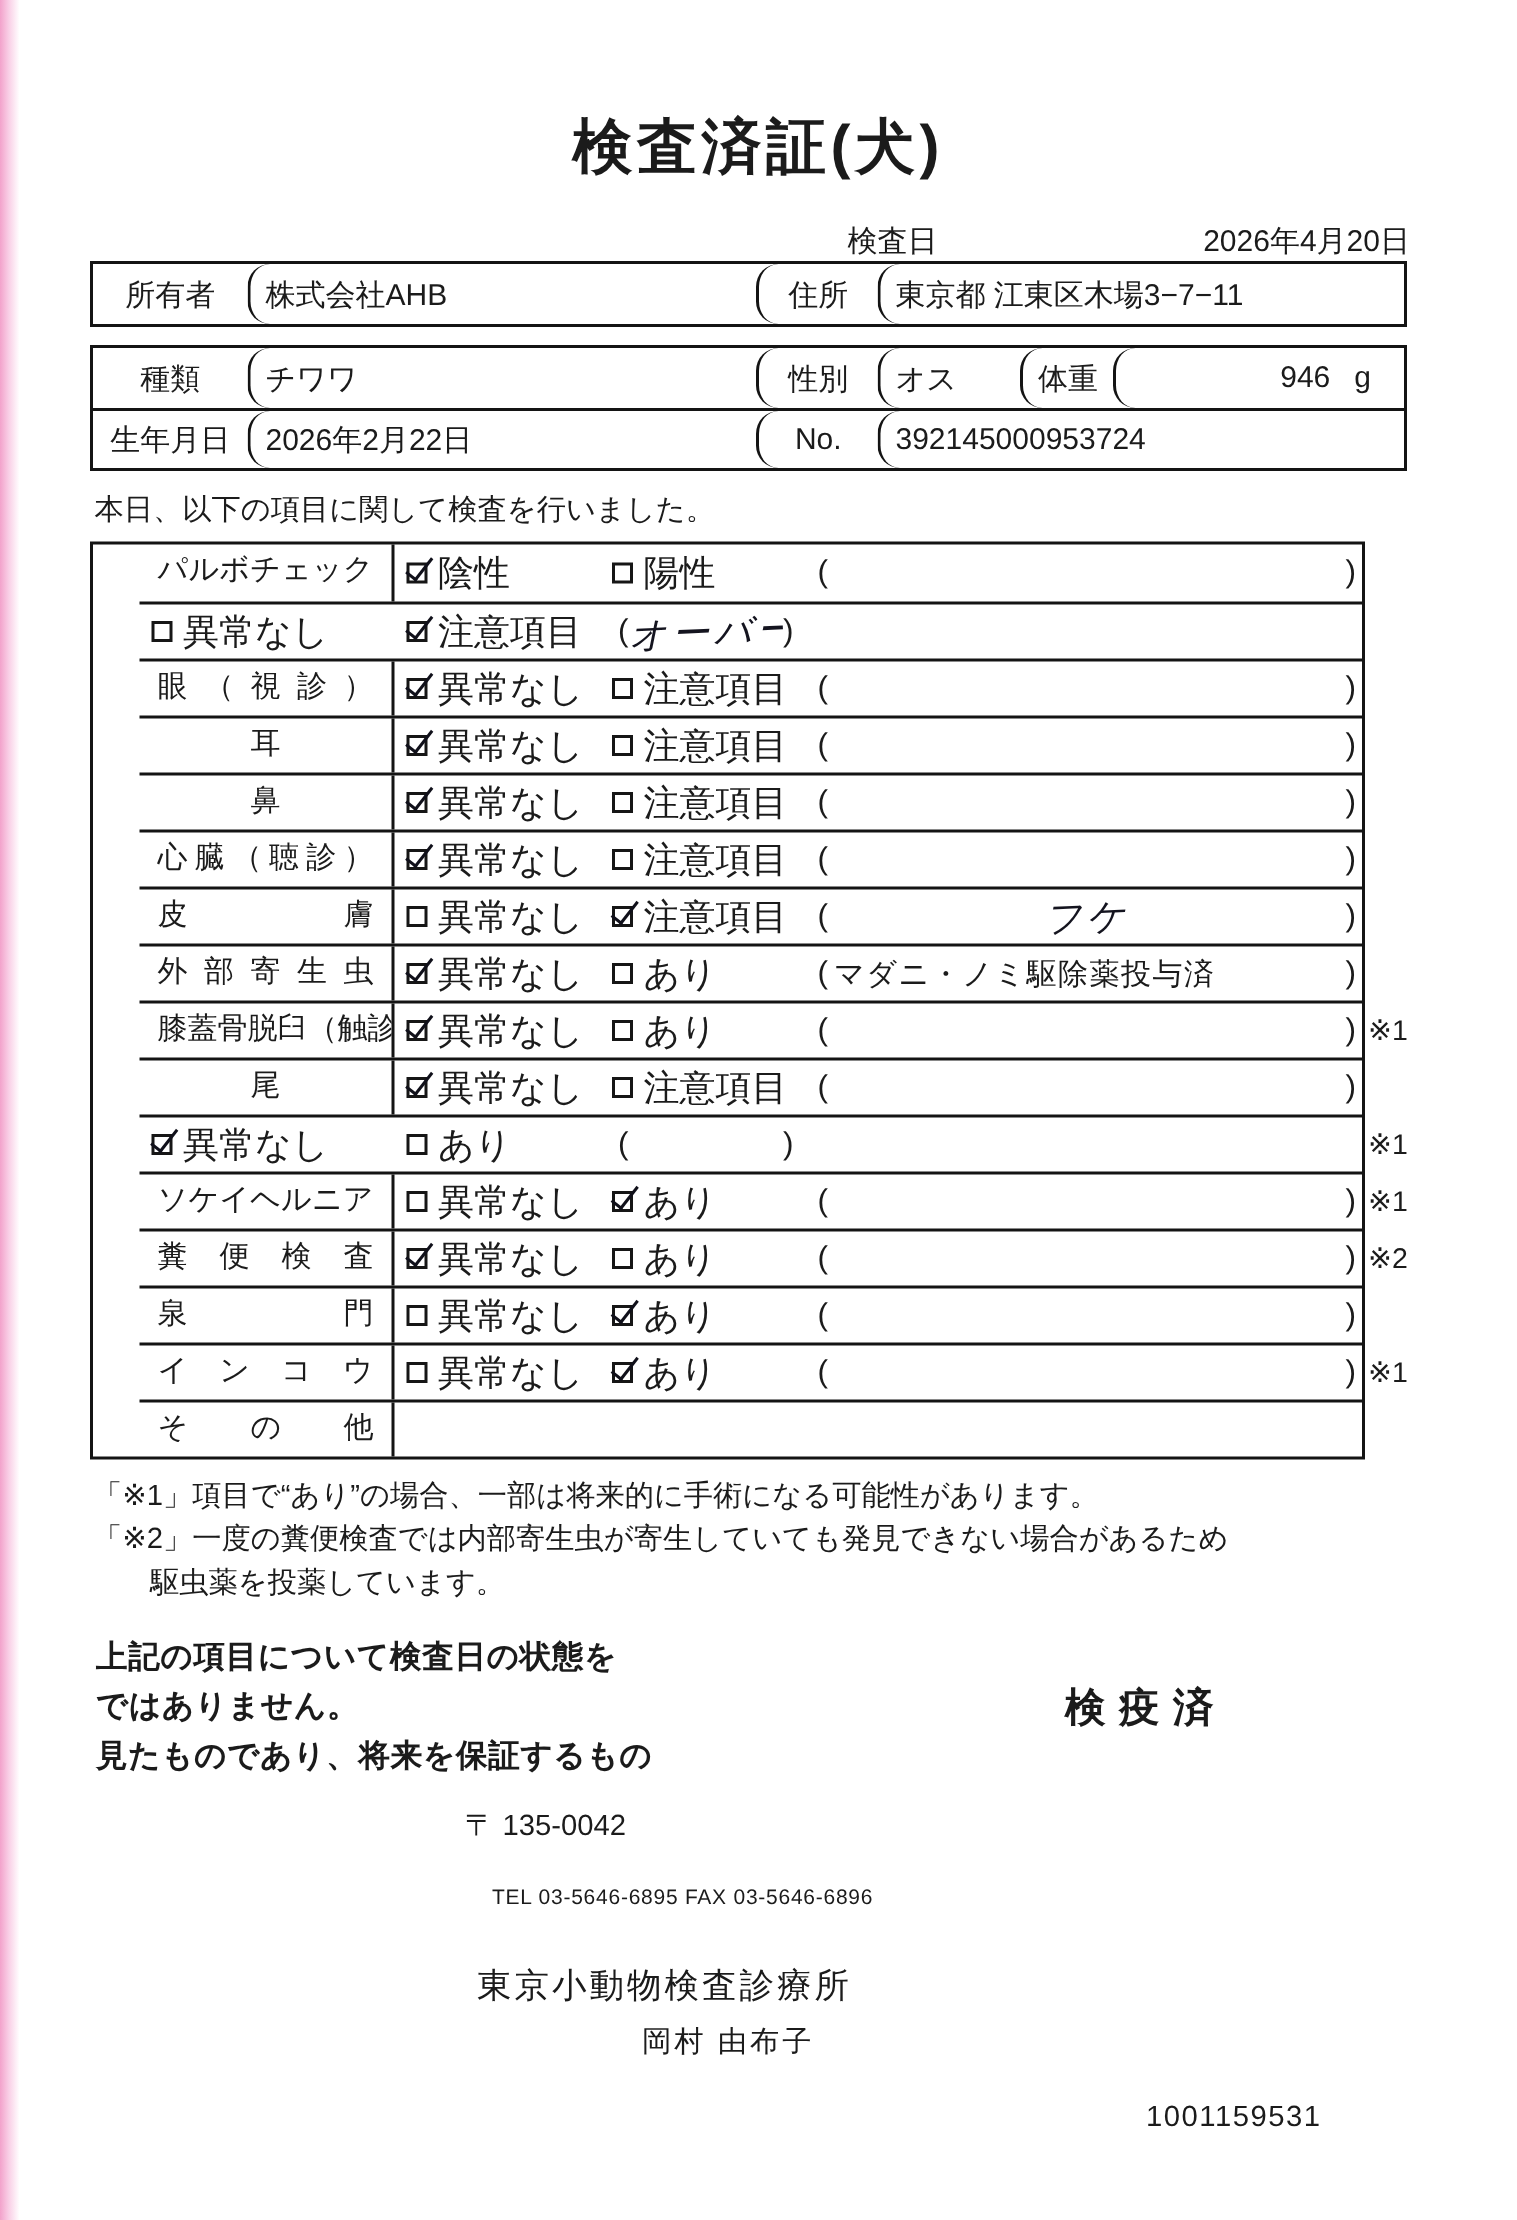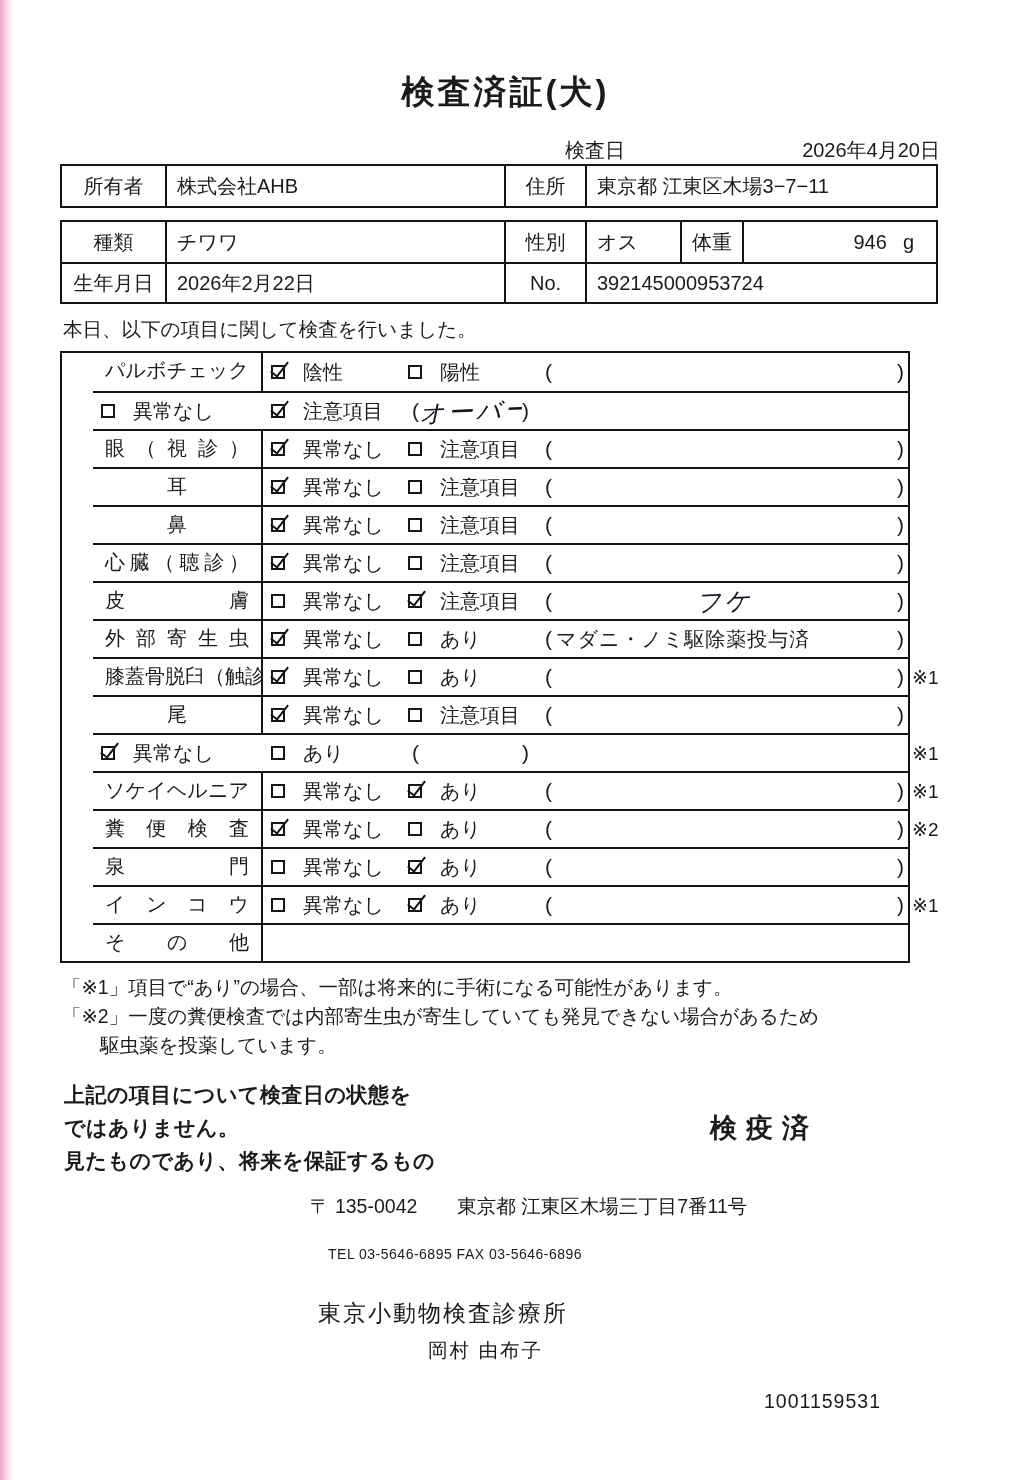--- a/index.html
+++ b/index.html
@@ -6,46 +6,46 @@
   html,body { margin:0; padding:0; }
   body {
     width:1011px; height:1480px; position:relative; overflow:hidden;
     background:#ffffff; color:#1b1b1b;
     font-family:"Liberation Sans","DejaVu Sans",sans-serif;
   }
   .scan-edge {
     position:absolute; left:0; top:0; width:13px; height:100%; z-index:5;
     background:linear-gradient(90deg,#f2a2cb 0%,#f9cfe6 45%,rgba(255,255,255,0) 100%);
   }
-  .title { text-align:center; margin:0; padding-top:70px; font-size:33px; font-weight:600; letter-spacing:3px; }
+  .title { text-align:center; margin:0; padding-top:70px; font-size:40px; font-weight:600; letter-spacing:3px; }
   .date-row { display:flex; justify-content:space-between; align-items:baseline; width:375px; margin:22px 0 0 565px; font-size:20px; }
 
   .htable { margin-left:60px; width:878px; border:2.5px solid #141414; }
   .hrow { display:grid; height:40px; }
-  .hrow > div { display:flex; align-items:center; font-size:20px; overflow:hidden; white-space:nowrap; }
+  .hrow > div { display:flex; align-items:center; font-size:20px; overflow:hidden; white-space:nowrap;border-radius:15px; }
   .hrow > div + div { border-left:2px solid #141414; }
   .cell-label { justify-content:center; }
   .cell-value { padding-left:10px; }
   .t1 .hrow { grid-template-columns:103px 339px 81px 1fr; }
   .t2 { margin-top:12px; }
   .hrow-a { grid-template-columns:103px 339px 81px 95px 62px 1fr; }
   .hrow-b { grid-template-columns:103px 339px 81px 1fr; border-top:2px solid #141414; }
   .cell-weight { justify-content:flex-end; padding-right:22px; gap:16px; }
 
   .intro { margin:12px 0 0 63px; font-size:19.5px; }
 
   .ctable { margin:8px 0 0 60px; width:850px; border:2.5px solid #141414;padding-left:31px; }
   .crow { position:relative; display:grid; grid-template-columns:170px 137px 133px 1fr; height:38px; }
   .crow + .crow { border-top:2px solid #141414; }
   .c-label {
     border-right:2px solid #141414; padding:0 12px; font-size:20px; line-height:34px;
     text-align:justify; text-align-last:justify; overflow:hidden; white-space:nowrap;
   }
   .c-label.single { text-align-last:center; }
-  .c-opt { display:flex; align-items:center; gap:18px; padding-left:8px; font-size:20px; }
+  .c-opt { display:flex; align-items:center; gap:7px; padding-left:8px; font-size:24px; }
   .checkbox { width:14px; height:14px; border:2px solid #161616; display:inline-block; position:relative; flex:none; background:#fff; }
   .checkbox.checked::after {
     content:""; position:absolute; left:2px; top:-9px; width:7px; height:17px;
     border-right:2.5px solid #10101a; border-bottom:2.5px solid #10101a; transform:rotate(38deg);
   }
   .c-note { display:flex; align-items:center; font-size:20px; padding:0 4px 0 12px; }
   .paren { font-size:21px; }
   .note-content { flex:1; text-align:center; min-width:0; overflow:hidden; white-space:nowrap; }
   .note-content.print { text-align:left; padding-left:4px; letter-spacing:1px; }
   .note-content.handwritten {
@@ -372,18 +372,17 @@
   <div class="disclaimer">
     <div>上記の項目について検査日の状態を</div>
     <div>ではありません。</div>
     <div>見たものであり、将来を保証するもの</div>
   </div>
   <div class="stamp">検疫済</div>
 </div>
 
 <div class="postal-row">
   <span>〒 135-0042</span>
-  <span>東京都 江東区木場三丁目7番11号</span>
 </div>
 <div class="tel-row">TEL 03-5646-6895  FAX 03-5646-6896</div>
 <div class="clinic-name">東京小動物検査診療所</div>
 <div class="vet-name">岡村 由布子</div>
 <div class="serial">1001159531</div>
 
 </body></html>

